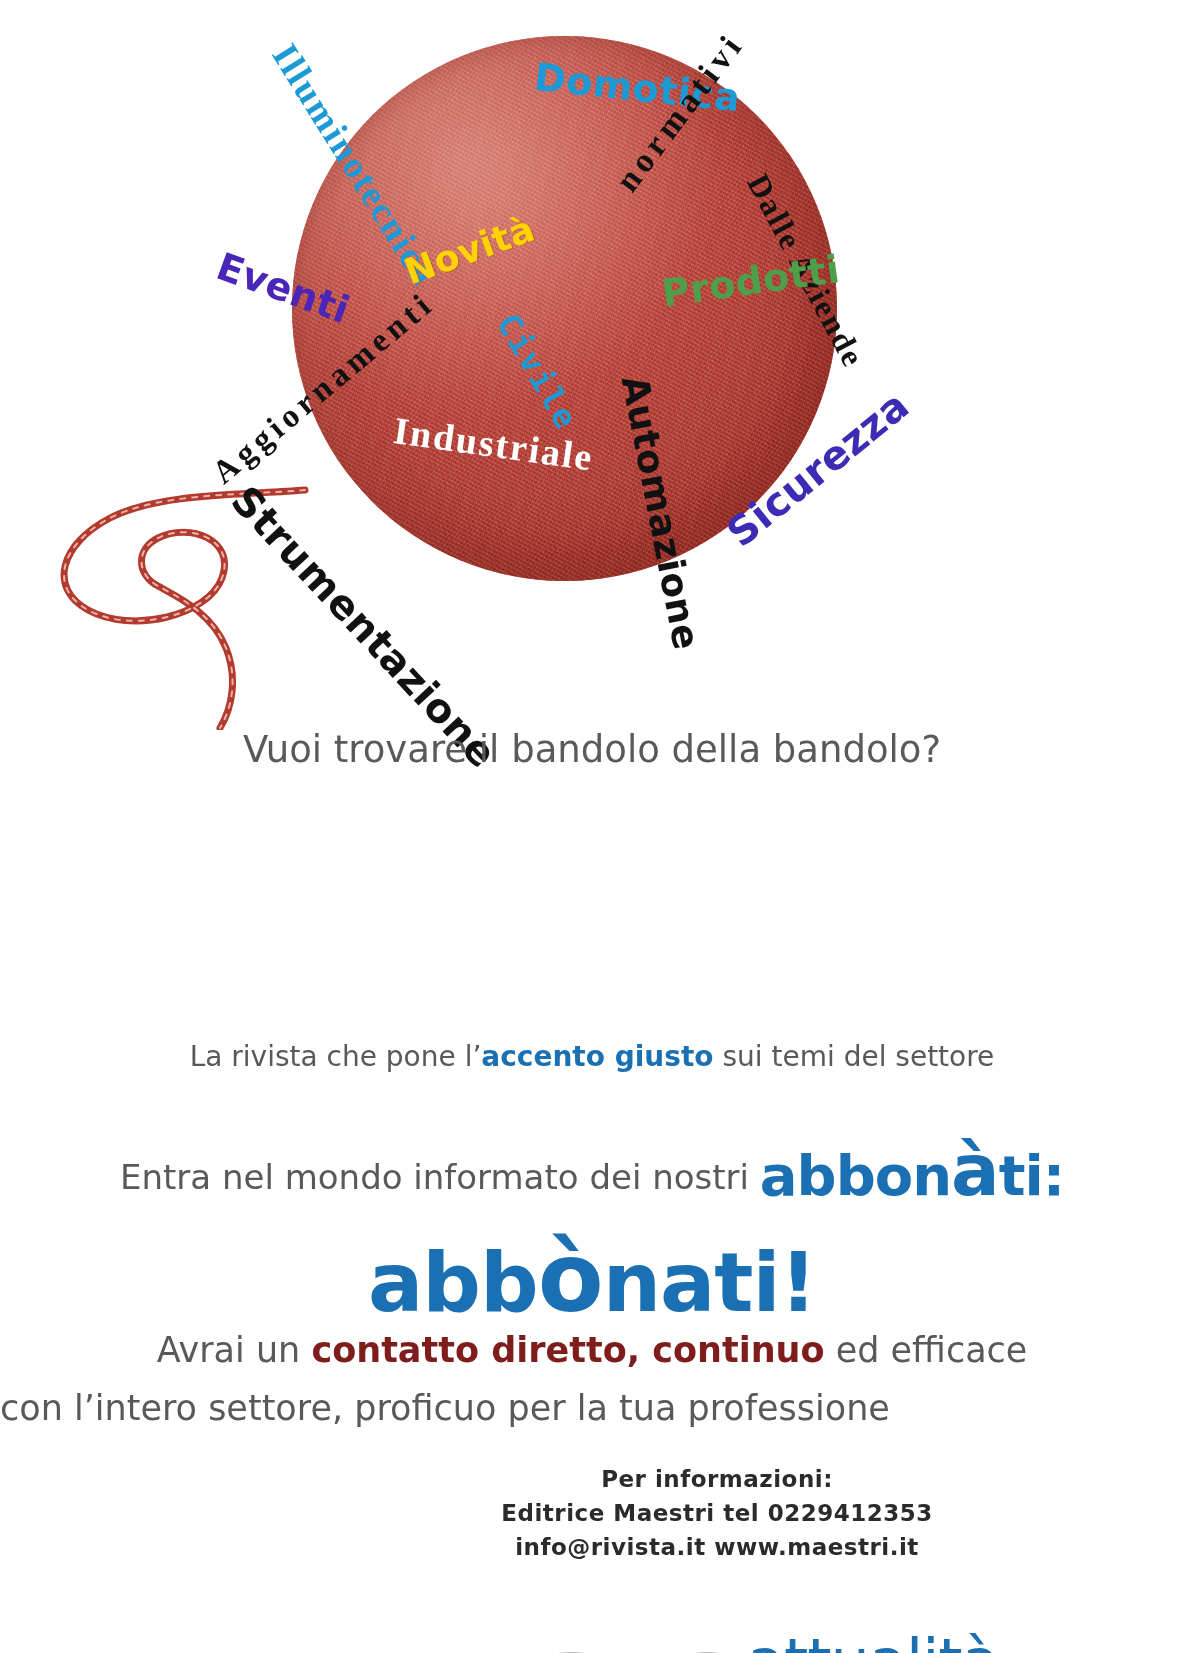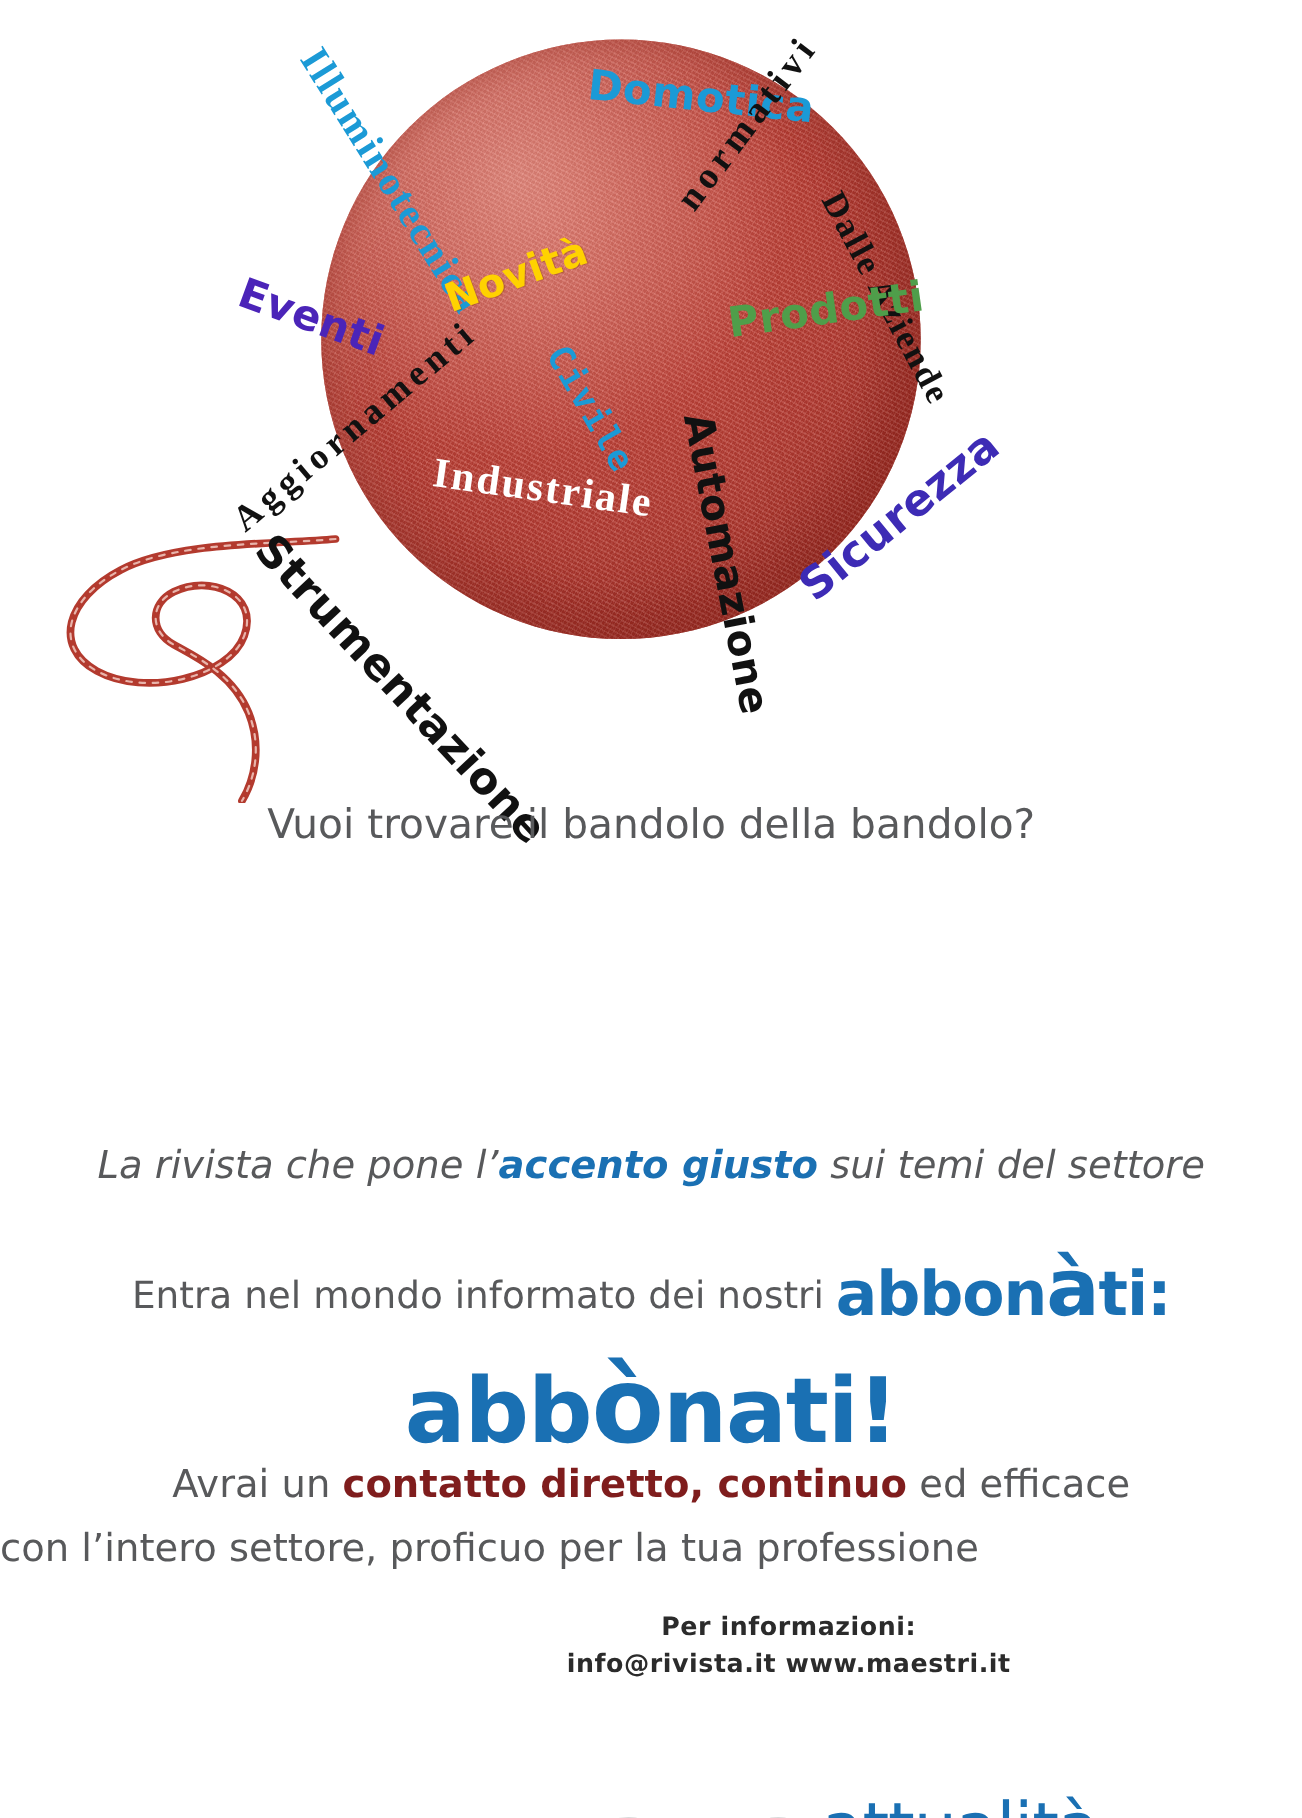--- a/index.html
+++ b/index.html
@@ -248,24 +248,23 @@
     font-family: "DejaVu Sans", sans-serif;
     letter-spacing: -1px;
   }
 
   .line-rivista {
     position: absolute;
     left: 0;
     top: 1040px;
     width: 1184px;
     text-align: center;
-    font-size: 35px;
+    font-size: 28px;
     color: #58595b;
     font-family: "DejaVu Sans", sans-serif;
-    font-style: italic;
   }
   .line-rivista b {
     color: #1a70b3;
     font-weight: bold;
   }
 
   .line-entra {
     position: absolute;
     left: 0;
     top: 1128px;
@@ -396,14 +395,15 @@
 </div>
 
 <div class="line-avrai">
   <span>Avrai un </span><b>contatto diretto, continuo</b><span> ed efficace</span>
 </div>
 
 <div class="line-con">con l’intero settore, proficuo per la tua professione</div>
 
 <div id="contact-block">
   <div class="contact-indent">Per informazioni:</div>
+  <div class="contact-indent">Editrice Maestri  tel 0229412353</div>
   <div class="contact-indent">info@rivista.it  www.maestri.it</div>
 </div>
 
 </body></html>

